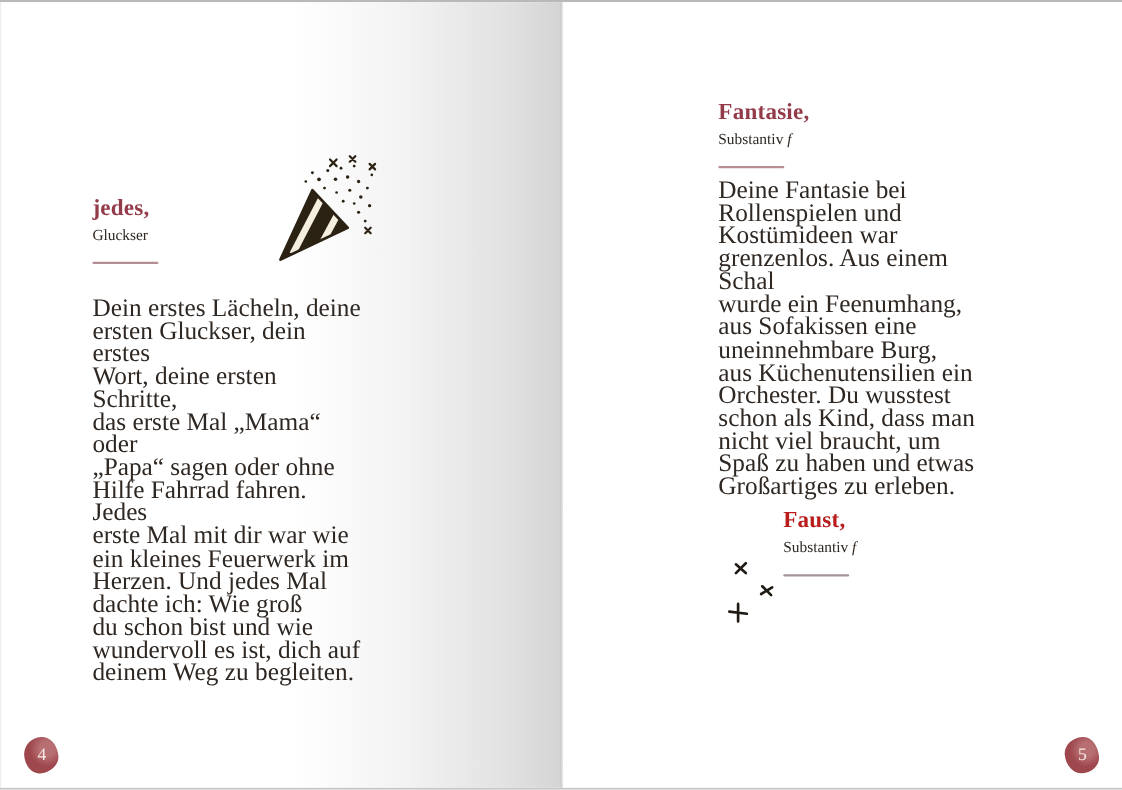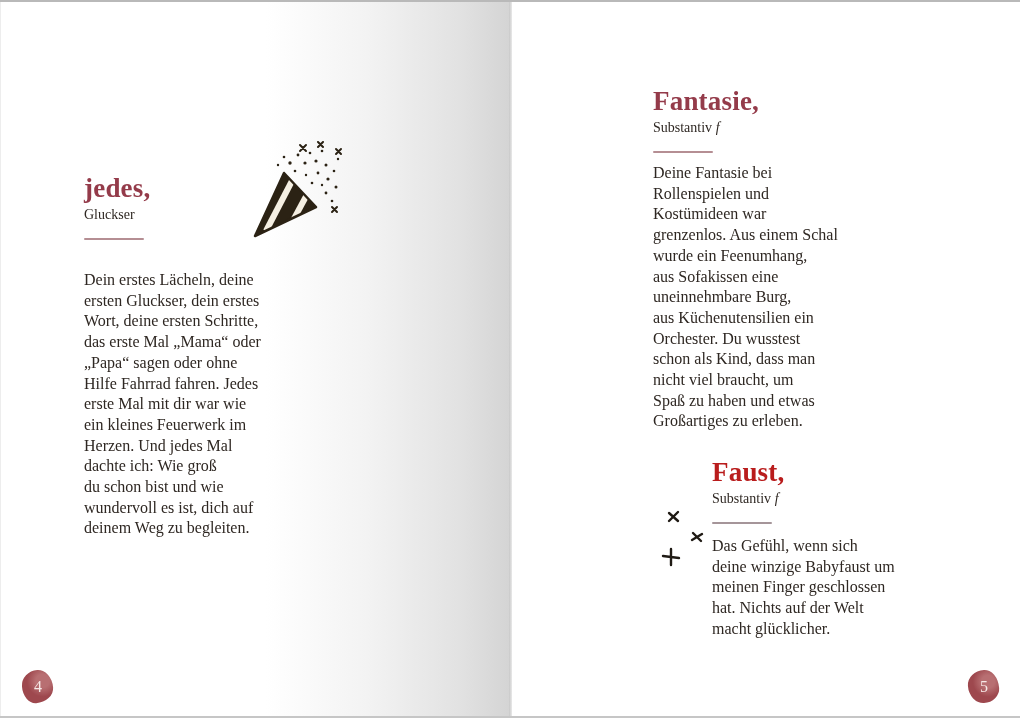--- a/index.html
+++ b/index.html
@@ -8,25 +8,25 @@
     border-top:2px solid #b9b9b9;border-bottom:2px solid #c6c6c6;box-sizing:border-box;}
   .page{position:absolute;top:0;bottom:0;}
   .page-left{left:0;width:509px;
     background:linear-gradient(90deg,#ffffff 0%,#ffffff 52%,#f3f3f3 72%,#e2e2e2 90%,#d4d4d4 100%);
     border-left:1px solid #ededed;}
   .fold{position:absolute;top:0;bottom:0;left:509px;width:3px;
     background:linear-gradient(90deg,#c7c7c7,#e9e9e9);}
   .page-right{left:512px;width:508px;background:#ffffff;}
 
   .entry{position:absolute;}
-  .headword{font-weight:bold;font-size:27px;line-height:28px;letter-spacing:0.2px;}
+  .headword{font-weight:bold;font-size:21px;line-height:28px;letter-spacing:0.2px;}
   .pos{font-size:14px;line-height:24px;color:#2e2722;margin-top:1px;}
   .pos .gender{font-style:italic;}
   .rule{height:2px;width:60px;margin-top:11px;border-radius:1px;}
-  .bodytext{font-size:16px;line-height:20.7px;color:#2e2722;white-space:pre-line;
+  .bodytext{font-size:23px;line-height:20.7px;color:#2e2722;white-space:pre-line;
     position:absolute;width:270px;}
 
   .badge{position:absolute;width:31px;height:33px;display:flex;align-items:center;justify-content:center;
     color:#f6e9e7;font-size:16px;transform:rotate(-4deg);}
   .badge-num{transform:rotate(4deg);}
 
   .illus{position:absolute;}
 </style>
 </head>
 <body>
@@ -132,25 +132,20 @@
 
     <div class="entry" style="left:200px;top:456px;">
       <div class="headword" style="color:#b91c1c;">Faust,</div>
       <div class="pos">
         <span>Substantiv</span>
         <span class="gender">f</span>
       </div>
       <div class="rule" style="background:#a59599;height:1.5px;"></div>
     </div>
 
-    <div class="bodytext" style="left:200px;top:534px;width:270px;">Das Gefühl, wenn sich
-deine winzige Babyfaust um
-meinen Finger geschlossen
-hat. Nichts auf der Welt
-macht glücklicher.</div>
 
     <svg class="illus" style="left:140px;top:502px;" width="64" height="66" viewBox="0 0 64 66">
       <g stroke="#1f1a14" stroke-width="2.4" stroke-linecap="round" fill="none">
         <path d="M17 9 l9 8 M26 8 l-9 9"></path>
         <path d="M41 29 l8 8 M50 30 l-10 6"></path>
         <path d="M11 52 l16 2 M19 45 l0 16"></path>
       </g>
     </svg>
 
     <div class="badge" style="left:456px;top:668px;border-radius:55% 45% 52% 48% / 45% 58% 42% 55%;

